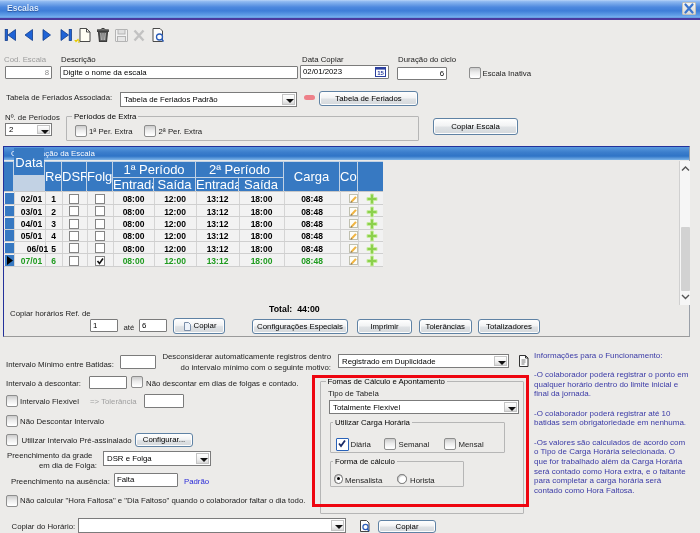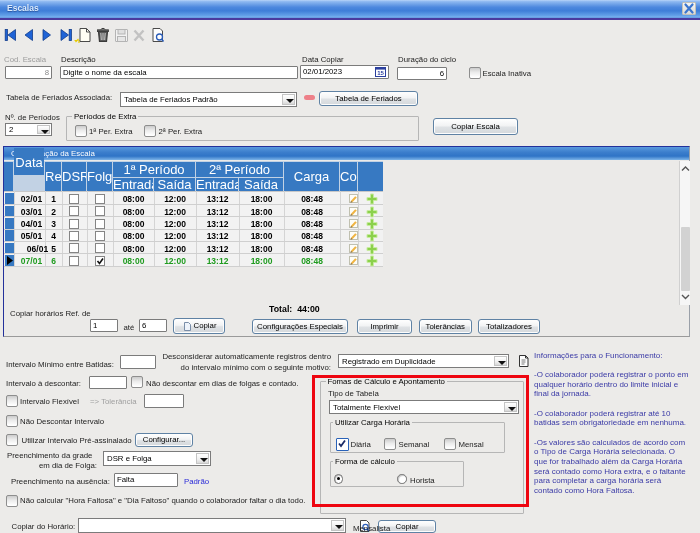--- a/index.html
+++ b/index.html
@@ -335,16 +335,16 @@
 <div class="cbx" style="left:384px;top:437.5px;"></div>
 <div class="lb" style="left:398.5px;top:440px;">Semanal</div>
 <div class="cbx" style="left:444px;top:437.5px;"></div>
 <div class="lb" style="left:458.5px;top:440px;">Mensal</div>
 <div class="grp" style="left:330px;top:461px;width:134px;height:26px;">
     <span style="left:2px;">Forma de cálculo</span>
   </div>
 <div class="abs" style="left:333.5px;top:474px;width:9.5px;height:9.5px;background:#fff;border:1px solid #6e6e6e;border-radius:50%;box-shadow:inset 1px 1px 1px #c4c4c4;">
     <div style="position:absolute;left:2.2px;top:2.2px;width:3.2px;height:3.2px;background:#000;border-radius:50%;"></div>
   </div>
-<div class="lb" style="left:353px;top:475.5px;margin-top:48px;">Mensalista</div>
+<div class="lb" style="left:345px;top:475.5px;">Mensalista</div>
 <div class="abs" style="left:397px;top:474px;width:9.5px;height:9.5px;background:#fff;border:1px solid #6e6e6e;border-radius:50%;box-shadow:inset 1px 1px 1px #c4c4c4;"></div>
 <div class="lb" style="left:410px;top:475.5px;">Horista</div>
 <div class="abs" style="left:311.5px;top:374.5px;width:217px;height:132px;border:3px solid #ee0510;"></div>
 <div class="abs" style="left:534px;top:350.8px;width:165px;font-size:8px;line-height:9.65px;color:#3a3aa6;white-space:nowrap;">Informações para o Funcionamento:<br><br>-O colaborador poderá registrar o ponto em<br>qualquer horário dentro do limite inicial e<br>final da jornada.<br><br>-O colaborador poderá registrar até 10<br>batidas sem obrigatoriedade em nenhuma.<br><br>-Os valores são calculados de acordo com<br>o Tipo de Carga Horária selecionada. O<br>que for trabalhado além da Carga Horária<br>será contado como Hora extra, e o faltante<br>para completar a carga horária será<br>contado como Hora Faltosa.</div>
 </body></html>

